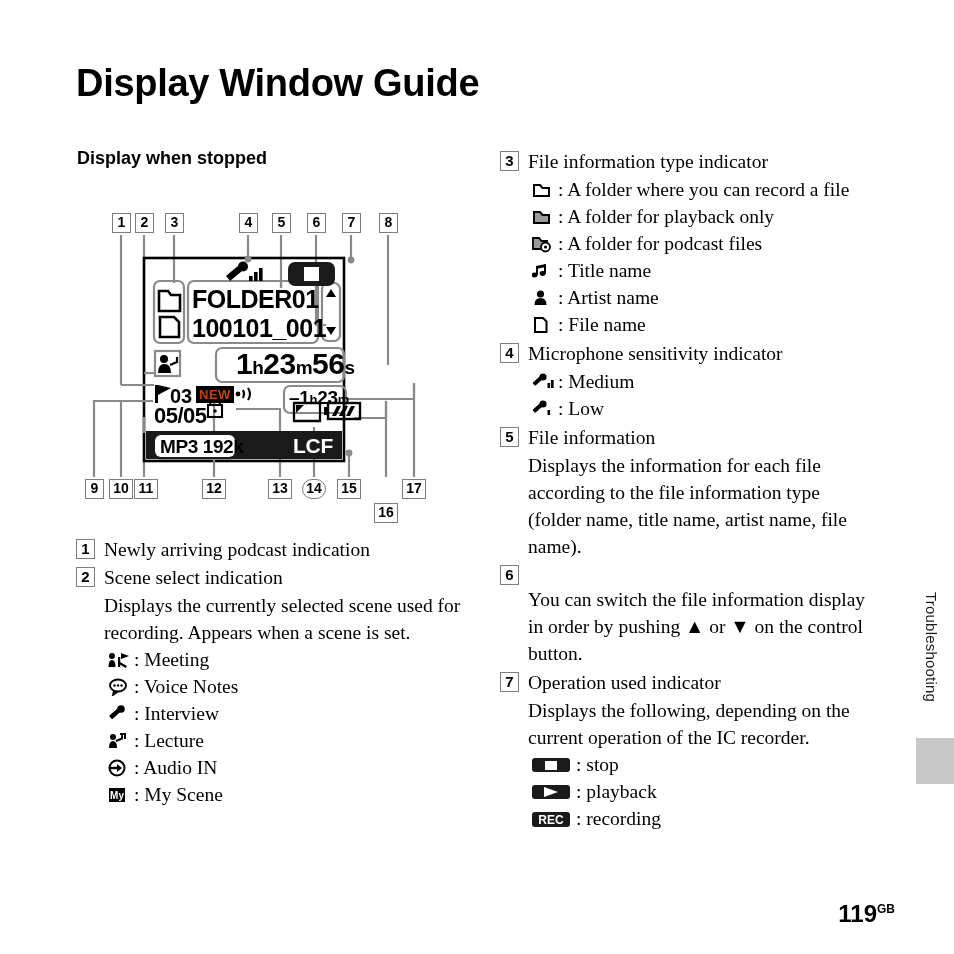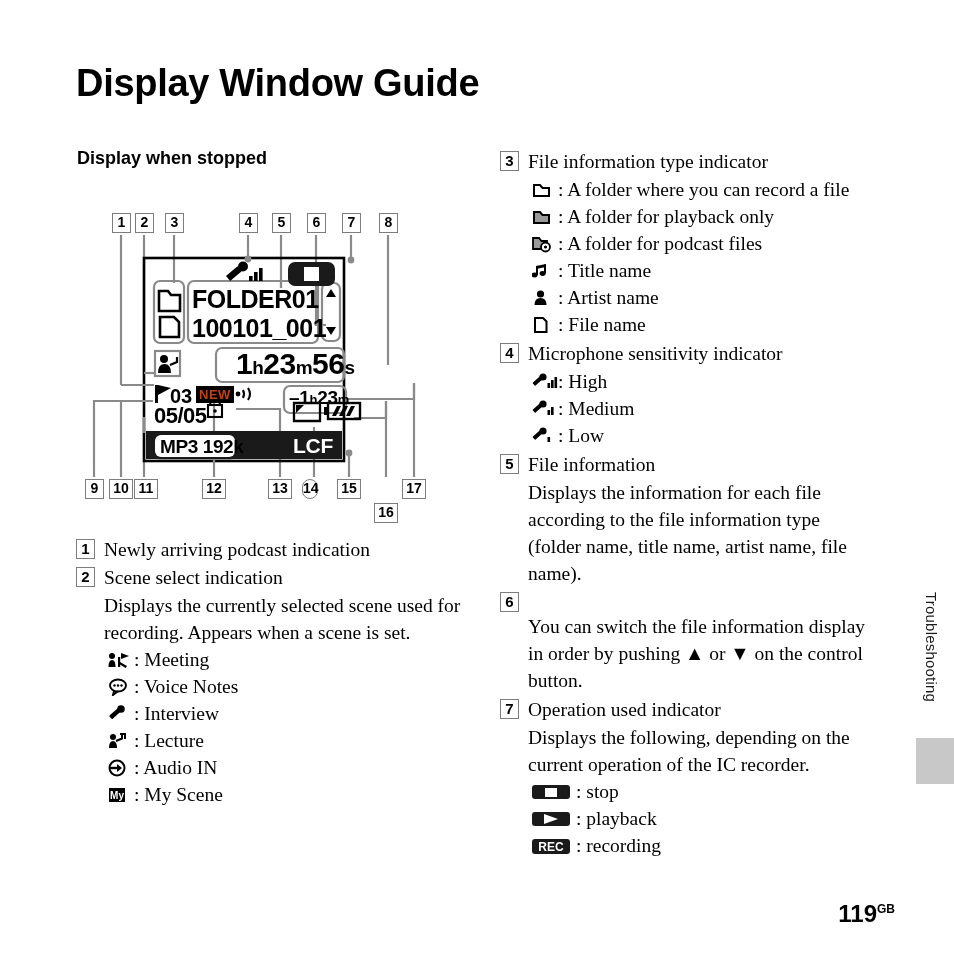--- a/index.html
+++ b/index.html
@@ -329,21 +329,21 @@
   <div class="cbox" style="left:196px; top:8px;">5</div>
   <div class="cbox" style="left:231px; top:8px;">6</div>
   <div class="cbox" style="left:266px; top:8px;">7</div>
   <div class="cbox" style="left:303px; top:8px;">8</div>
 
   <div class="cbox" style="left:9px;   top:274px;">9</div>
   <div class="cbox" style="left:33px;  top:274px;width:24px;">10</div>
   <div class="cbox" style="left:58px;  top:274px;width:24px;">11</div>
   <div class="cbox" style="left:126px; top:274px;width:24px;">12</div>
   <div class="cbox" style="left:192px; top:274px;width:24px;">13</div>
-  <div class="cbox" style="left:226px; top:274px;width:16px;border-radius:10px;">14</div>
+  <div class="cbox" style="left:226px; top:274px;width:24px;border-radius:10px;">14</div>
   <div class="cbox" style="left:261px; top:274px;width:24px;">15</div>
   <div class="cbox" style="left:298px; top:274px;width:24px;margin-top:24px;">16</div>
   <div class="cbox" style="left:326px; top:274px;width:24px;">17</div>
 </div>
 
 <div class="col-left" style="top:536px;">
 
   <div class="entry">
     <div class="num-box">1</div>
     <div class="entry-text">Newly arriving podcast indication</div>
@@ -508,43 +508,29 @@
       </svg>
     </span>
     <span class="ltext">: File name</span>
   </div>
 
   <div class="entry" style="margin-top:2px;">
     <div class="num-box">4</div>
     <div class="entry-text">Microphone sensitivity indicator</div>
   </div>
 
+
   <div class="icon-line">
     <span class="glyph">
       <svg width="26" height="18" viewBox="0 0 26 18">
         <g fill="#000">
           <rect x="0.5" y="10" width="11" height="4" rx="0.6" transform="rotate(-42 0.5 10)"></rect>
           <circle cx="11" cy="4" r="3.6"></circle>
           <rect x="15.5" y="10" width="2.6" height="5"></rect>
           <rect x="19" y="7" width="2.6" height="8"></rect>
-          <rect x="22.5" y="4" width="2.6" height="11"></rect>
-        </g>
-      </svg>
-    </span>
-    <span class="ltext">: High</span>
-  </div>
-
-  <div class="icon-line">
-    <span class="glyph">
-      <svg width="26" height="18" viewBox="0 0 26 18">
-        <g fill="#000">
-          <rect x="0.5" y="10" width="11" height="4" rx="0.6" transform="rotate(-42 0.5 10)"></rect>
-          <circle cx="11" cy="4" r="3.6"></circle>
-          <rect x="15.5" y="10" width="2.6" height="5"></rect>
-          <rect x="19" y="7" width="2.6" height="8"></rect>
         </g>
       </svg>
     </span>
     <span class="ltext">: Medium</span>
   </div>
 
   <div class="icon-line">
     <span class="glyph">
       <svg width="26" height="18" viewBox="0 0 26 18">
         <g fill="#000">

